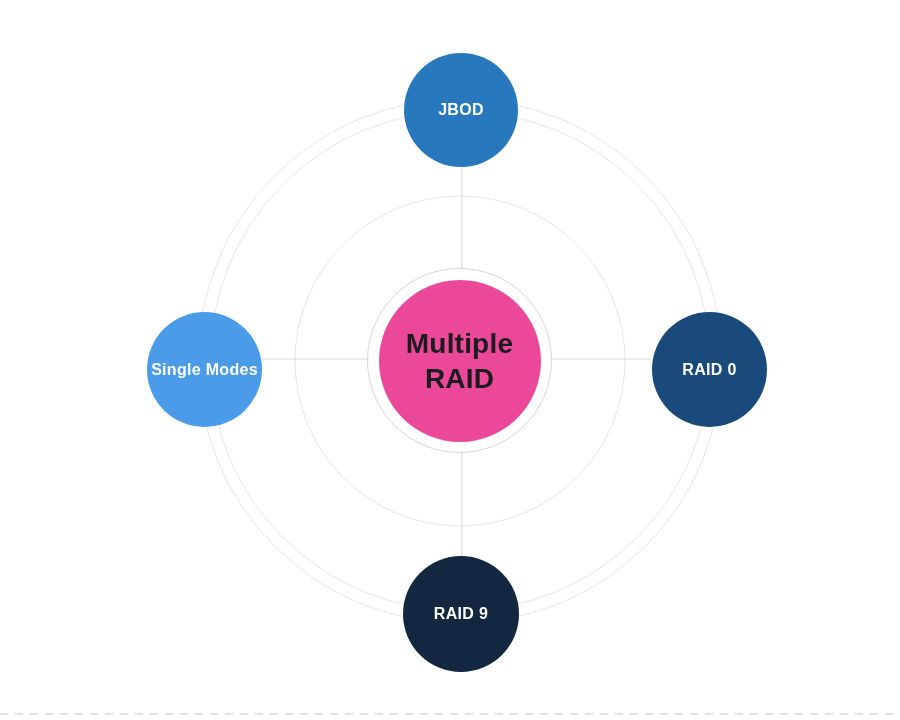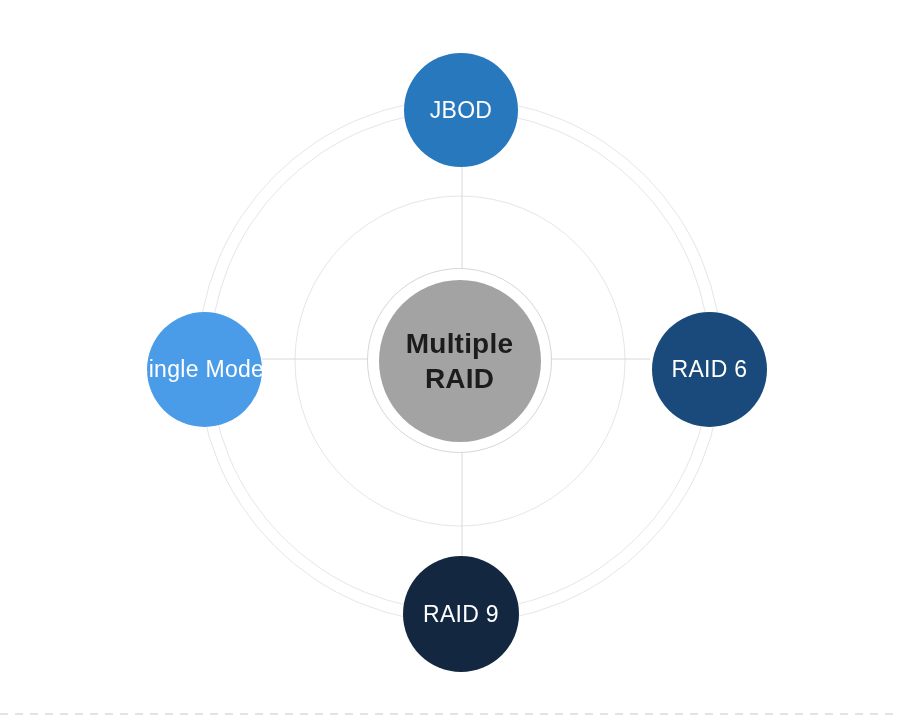--- a/index.html
+++ b/index.html
@@ -65,22 +65,22 @@
     line-height: 35px;
     text-align: center;
     letter-spacing: 0.2px;
   }
   .node {
     position: absolute;
     border-radius: 50%;
     display: flex;
     align-items: center;
     justify-content: center;
-    font-size: 23px;
-    font-weight: 400;
+    font-size: 16px;
+    font-weight: 700;
     white-space: nowrap;
     letter-spacing: 0.3px;
   }
   .node-top    { left: 404px; top: 53px;  width: 114px; height: 114px; }
   .node-right  { left: 652px; top: 312px; width: 115px; height: 115px; }
   .node-bottom { left: 403px; top: 556px; width: 116px; height: 116px; }
   .node-left   { left: 147px; top: 312px; width: 115px; height: 115px; }
 </style>
 </head>
 <body>
@@ -90,32 +90,32 @@
   <svg class="guides" viewBox="0 0 900 720" xmlns="http://www.w3.org/2000/svg">
     <circle class="ring" cx="460" cy="361" r="165" style="stroke: rgb(230, 230, 230);"></circle>
     <circle class="ring" cx="460" cy="361" r="250" style="stroke: rgb(230, 230, 230);"></circle>
     <circle class="ring" cx="460" cy="361" r="262" style="stroke: rgb(230, 230, 230);"></circle>
     <line class="axis" x1="262" y1="359" x2="650" y2="359" style="stroke: rgb(216, 216, 216);"></line>
     <line class="axis" x1="462" y1="167" x2="462" y2="557" style="stroke: rgb(216, 216, 216);"></line>
     <line class="dashed-rule" x1="0" y1="714" x2="900" y2="714" style="stroke: rgb(227, 227, 227);"></line>
   </svg>
 
   <div class="center-outer" style="border-color: rgb(214, 214, 214);">
-    <div class="center-inner" style="background-color: #a3a3a3; color: rgb(28, 28, 28);">
+    <div class="center-inner" style="background-color: #ec4899; color: rgb(28, 28, 28);">
       <span>Multiple</span>
       <span>RAID</span>
     </div>
   </div>
 
   <div class="node node-top" style="background-color: rgb(40, 120, 190); color: rgb(255, 255, 255);">
     <span>JBOD</span>
   </div>
 
   <div class="node node-right" style="background-color: rgb(26, 74, 124); color: rgb(255, 255, 255);">
-    <span>RAID 6</span>
+    <span>RAID 0</span>
   </div>
 
   <div class="node node-bottom" style="background-color: rgb(19, 40, 64); color: rgb(255, 255, 255);">
     <span>RAID 9</span>
   </div>
 
   <div class="node node-left" style="background-color: rgb(74, 156, 232); color: rgb(255, 255, 255);">
     <span>Single Modes</span>
   </div>
 

